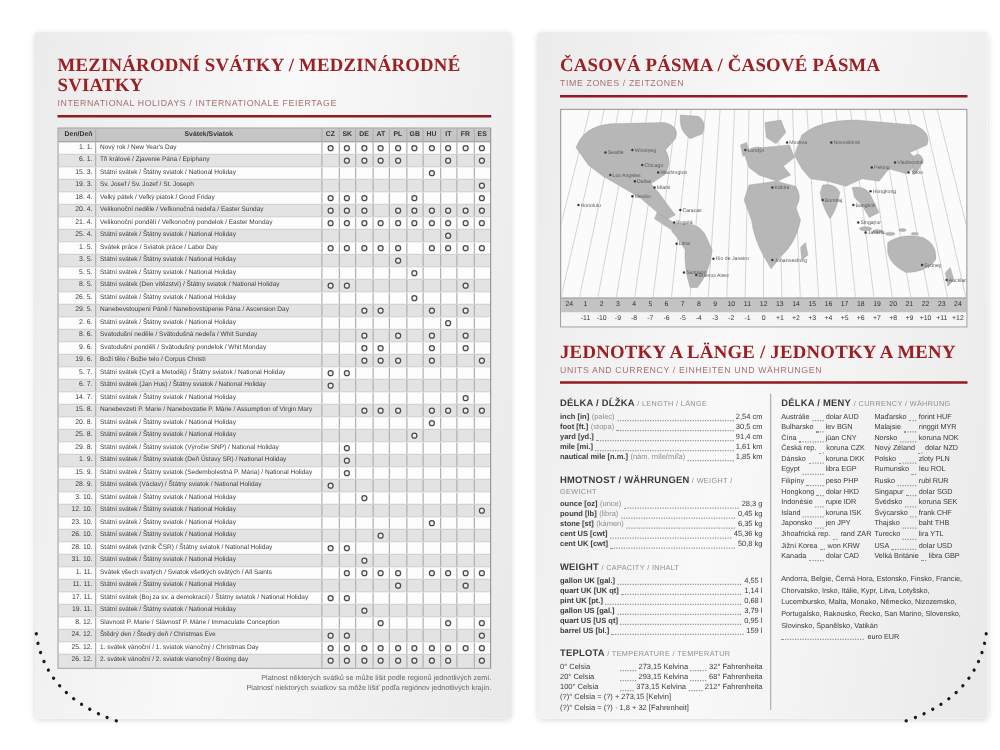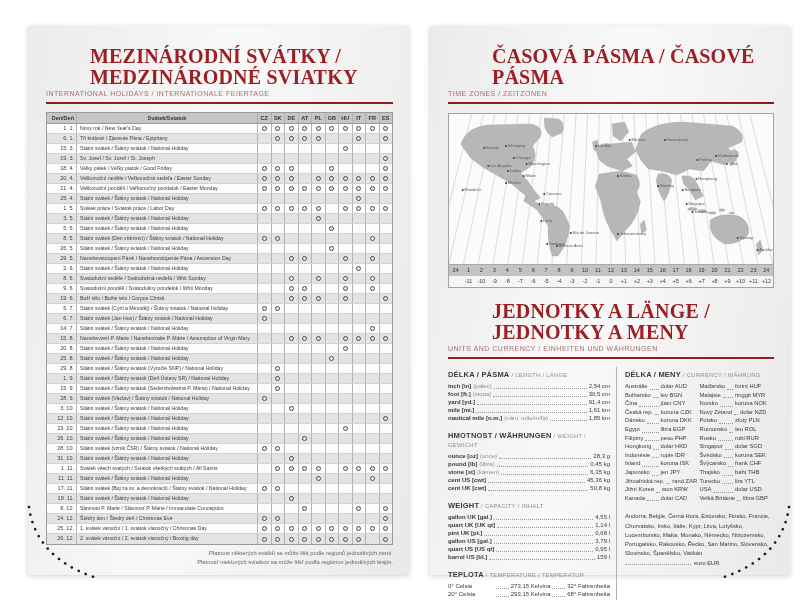--- a/index.html
+++ b/index.html
@@ -4,21 +4,21 @@
 <style>
   html,body{margin:0;padding:0;background:#ffffff;width:800px;height:600px;overflow:hidden;
     font-family:"Liberation Sans",sans-serif;-webkit-font-smoothing:antialiased;}
   .spread{position:relative;width:800px;height:600px;background:#ffffff;}
   .page{position:absolute;top:26px;height:549px;background:linear-gradient(100deg,#ebebeb 0%,#f9f9f9 45%,#e9e9e9 100%);
     box-shadow:0 1px 5px rgba(0,0,0,.2);}
   .page.left{left:28px;width:381px;}
   .page.right{left:430px;width:360px;}
   .page-inner{padding:20px 16px 0 18px;position:relative;height:100%;box-sizing:border-box;}
 
-  .ph-title{font-family:"Liberation Serif",serif;font-weight:bold;color:#9c1f24;font-size:20px;letter-spacing:.2px;line-height:1.05;margin-left:44px;}
+  .ph-title{font-family:"Liberation Serif",serif;font-weight:bold;color:#9c1f24;font-size:15px;letter-spacing:.2px;line-height:1.05;}
   .ph-sub{font-size:7px;color:#a66f72;letter-spacing:.5px;margin-top:2px;}
   .rule{height:2px;background:#8f1d22;margin-top:5px;}
 
   
   .h-table{margin-top:8px;border:1px solid #9a9a9a;background:#fff;}
   .t-row{display:flex;height:10px;line-height:9px;background:#fdfdfd;border-bottom:1px solid #d2d2d2;box-sizing:border-box;color:#3d3d3d;}
   .t-row:last-child{border-bottom:none;}
   .t-row.alt{background:#e3e3e3;}
   .t-row.t-head{background:#c6c6c6;height:11px;line-height:10px;font-weight:bold;border-bottom:1px solid #9a9a9a;color:#333;}
   .t-date{width:27px;text-align:right;padding-right:2px;font-size:5.5px;flex:none;}
@@ -1150,21 +1150,21 @@
       </div>
 
       <div class="sec2">
         <div class="ph-title">JEDNOTKY A LÄNGE / JEDNOTKY A MENY</div>
         <div class="ph-sub">UNITS AND CURRENCY / EINHEITEN UND WÄHRUNGEN</div>
         <div class="rule"></div>
       </div>
 
       <div class="units-wrap">
         <div class="units-col" id="units-col">
-            <div class="unit-head"><span>DÉLKA / PÁSMA</span><span class="sub"> / LENGTH / LÄNGE</span></div>
+            <div class="unit-head"><span>DÉLKA / DĹŽKA</span><span class="sub"> / LENGTH / LÄNGE</span></div>
             <div class="u-row">
               <span class="lbl">inch [in]</span>
               <span class="note">(palec)</span>
               <span class="leader"></span>
               <span class="u-val">2,54 cm</span>
             </div>
             <div class="u-row">
               <span class="lbl">foot [ft.]</span>
               <span class="note">(stopa)</span>
               <span class="leader"></span>

